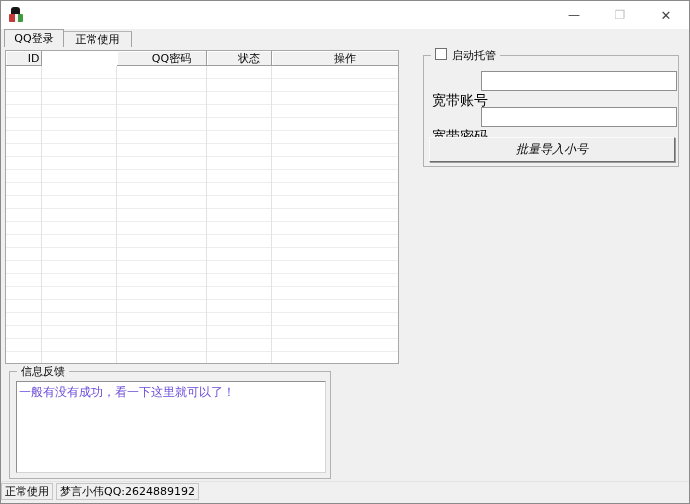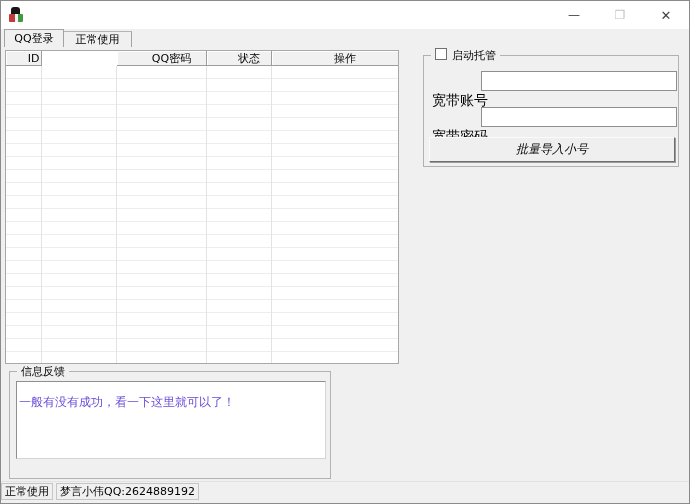--- a/index.html
+++ b/index.html
@@ -99,23 +99,23 @@
   .tb-2 { top:51px; }
   .import-btn {
     position:absolute; left:5px; top:81px; width:246px; height:25px;
     background:#efefef; border:1px solid; border-color:#fafafa #6f6f6f #6f6f6f #fafafa;
     box-shadow:1px 1px 0 #9a9a9a;
     font-size:12px; color:#000; font-family:"DejaVu Sans",sans-serif;
     display:flex; align-items:center; justify-content:center; cursor:default;font-style:italic;
   }
 
   .listbox {
-    position:absolute; left:6px; top:9px; width:310px; height:78px;
+    position:absolute; left:6px; top:9px; width:310px; height:92px;
     background:#ffffff; border:1px solid; border-color:#8f8f8f #d4d4d4 #d4d4d4 #8f8f8f;
-    padding:12px 2px; overflow:hidden;
+    padding:2px 2px; overflow:hidden;
   }
   .feedback-msg { font-size:12px; color:#6a4ad8; white-space:nowrap; }
 
   
   .statusbar {
     position:absolute; left:0; right:0; bottom:0; height:22px; background:#f0f0f0;
     display:flex; align-items:flex-start; gap:3px; padding:1px 0 1px 0;
     border-top:1px solid #e2e2e2;
   }
   .sb-panel {

